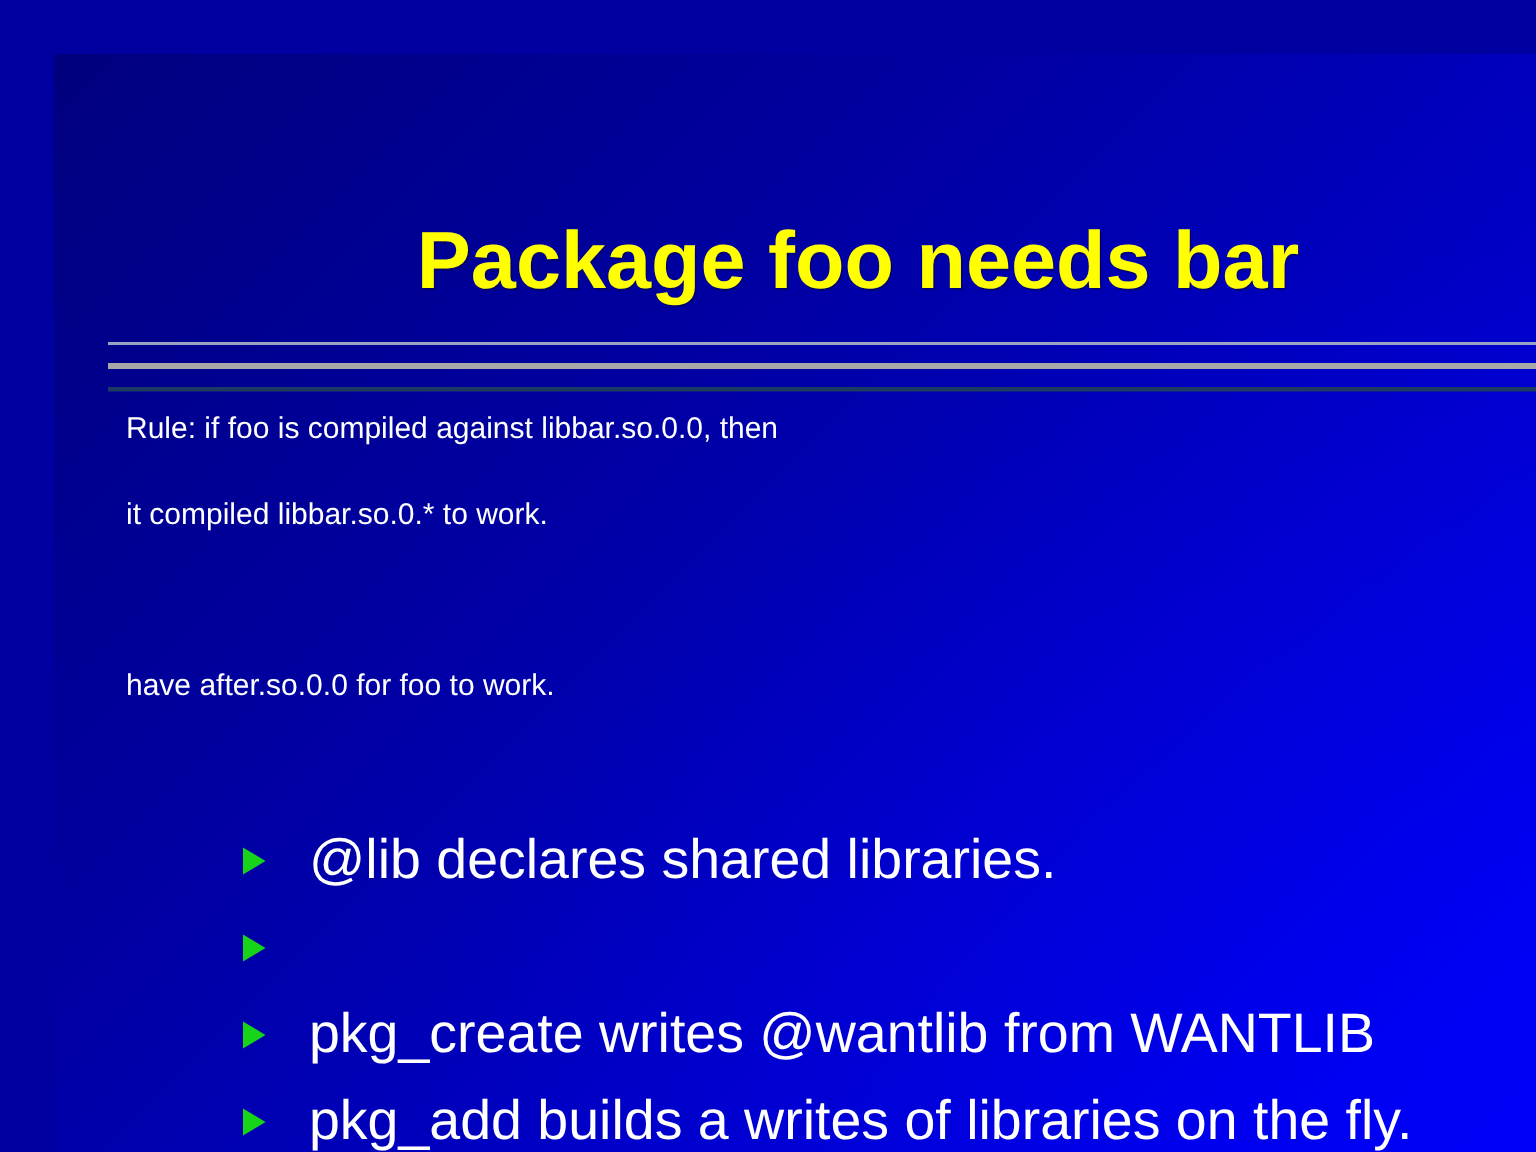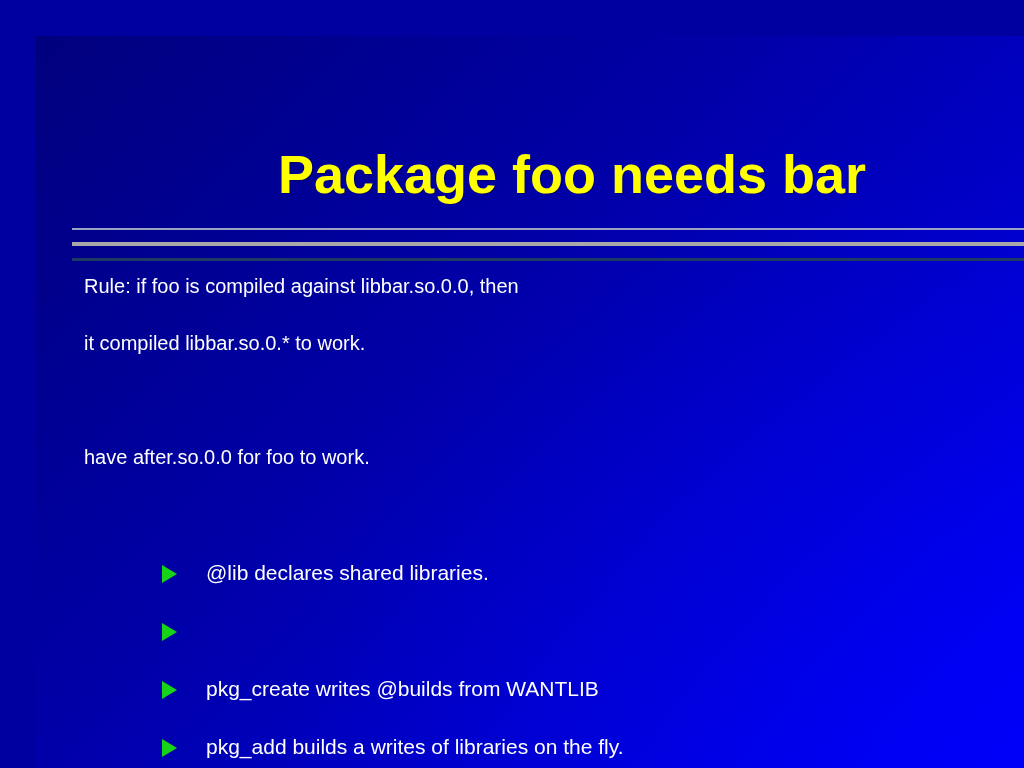--- a/index.html
+++ b/index.html
@@ -122,21 +122,21 @@
   .tri {
     width: 0;
     height: 0;
     border-top: 9px solid transparent;
     border-bottom: 9px solid transparent;
     border-left: 15px solid #18d418;
   }
 
   .bullet-text {
     color: #ffffff;
-    font-size: 21px;
+    font-size: 37px;
     line-height: 46px;
     white-space: nowrap;
   }
 
   .bullet-cont {
     height: 46px;
     padding-left: 32px;
   }
   .bullet-cont .bullet-text { line-height: 46px; }
 </style>
@@ -180,21 +180,21 @@
       <div class="bullet-row">
         <span class="bullet-marker">
           <span class="tri"></span>
         </span>
       </div>
 
       <div class="bullet-row">
         <span class="bullet-marker">
           <span class="tri"></span>
         </span>
-        <span class="bullet-text">pkg_create writes @builds from WANTLIB</span>
+        <span class="bullet-text">pkg_create writes @wantlib from WANTLIB</span>
       </div>
 
       <div class="bullet-row">
         <span class="bullet-marker">
           <span class="tri"></span>
         </span>
         <span class="bullet-text">pkg_add builds a writes of libraries on the fly.</span>
       </div>
 
 

